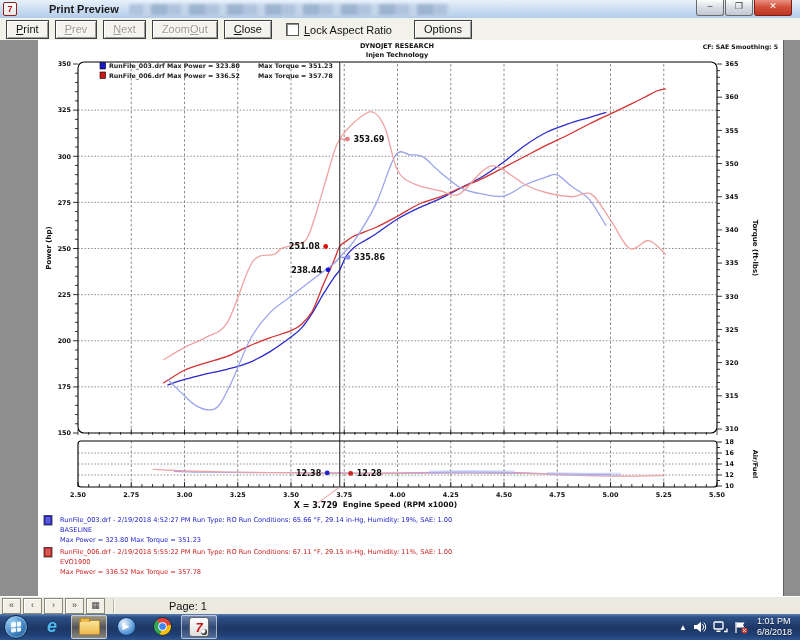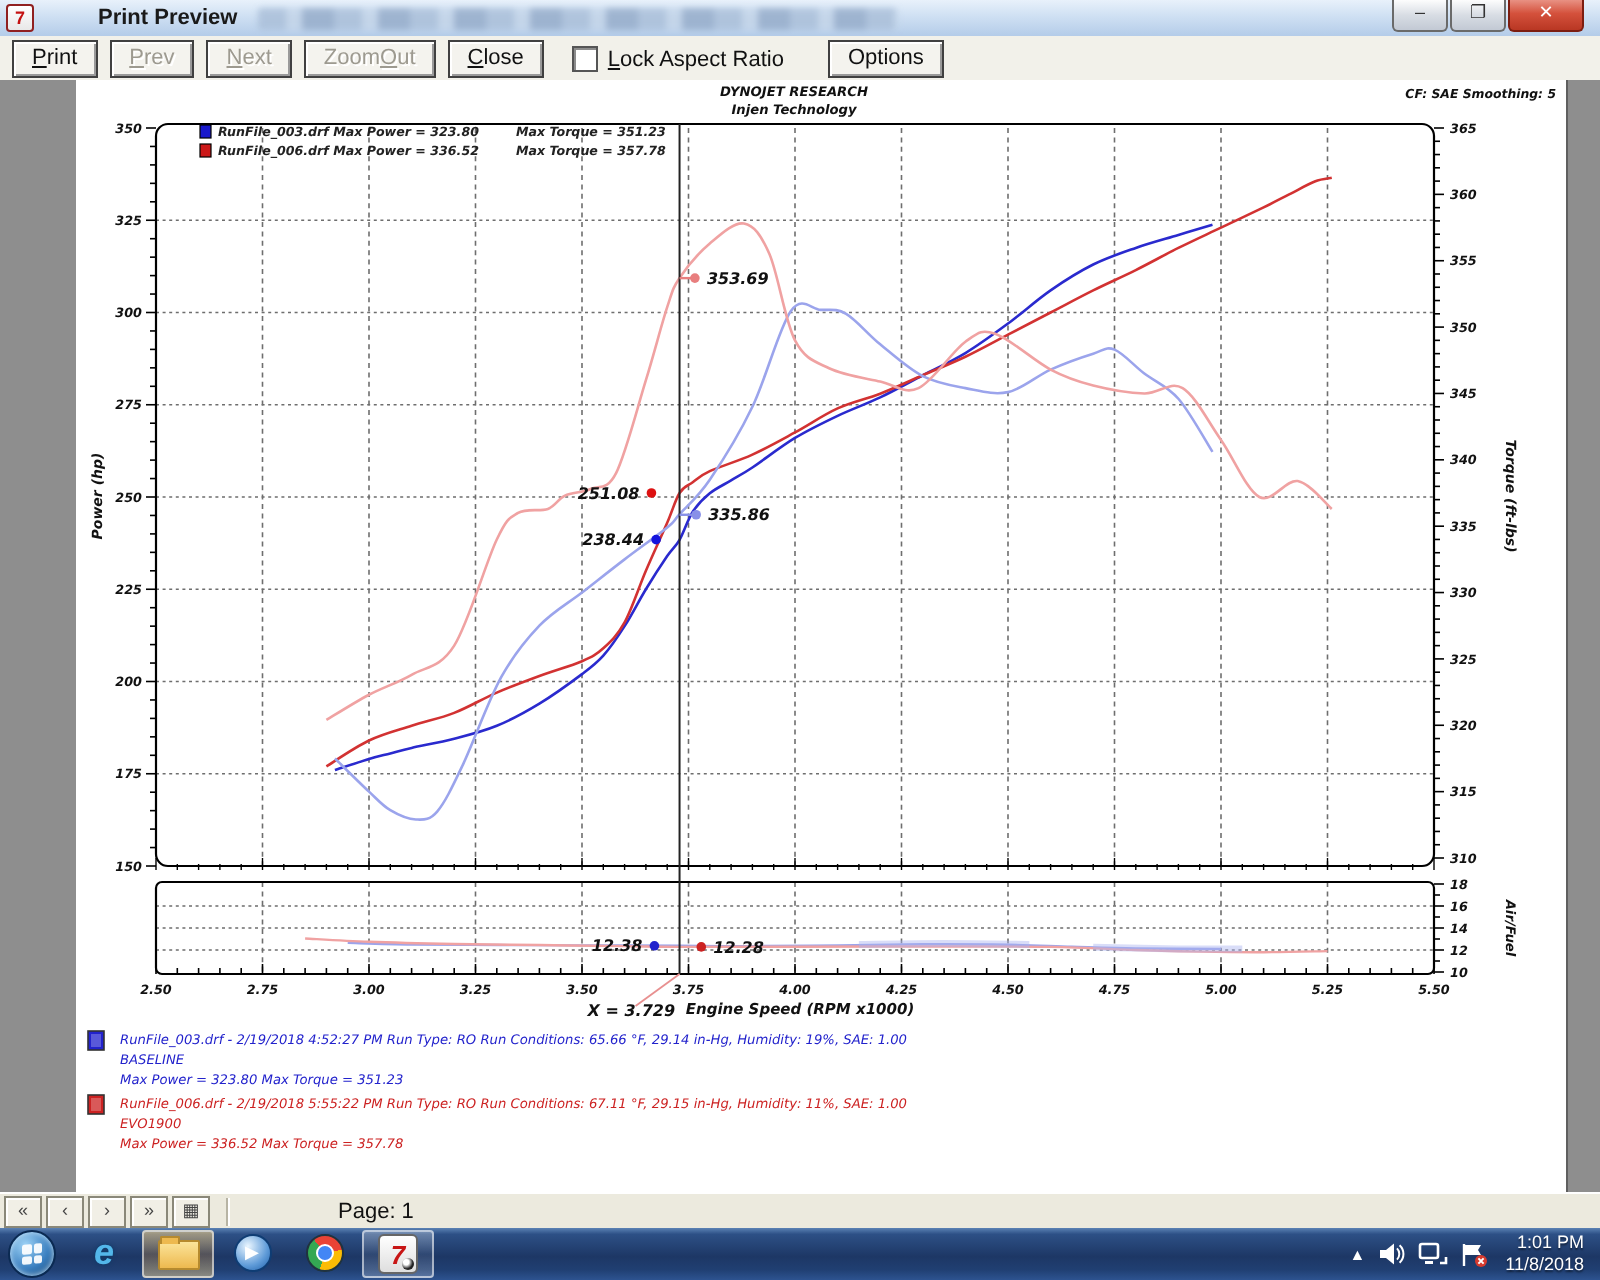--- a/index.html
+++ b/index.html
@@ -27,21 +27,21 @@
   .tbtn{height:17px;padding:0 9px;margin-left:6px;font-size:11px;color:#111;background:#f4f3ee;
     border:1px solid #404040;box-shadow:inset 1px 1px 0 #ffffff, inset -1px -1px 0 #9a9a9a;
     display:flex;align-items:center;white-space:nowrap;}
   .tbtn.disabled{color:#9d9a90;text-shadow:1px 1px 0 #fff;}
   .tbtn u{text-decoration:underline;}
   #lock-group{display:flex;align-items:flex-end;margin-left:14px;font-size:11px;color:#111;}
   #lock-box{width:11px;height:11px;background:#fff;border:1px solid #555;
     box-shadow:inset 1px 1px 0 #8c8c8c;margin-right:5px;}
   #options-btn{margin-left:22px;}
   
-  #preview{position:absolute;left:0;top:40px;width:800px;height:556px;background:#8e8e8e;font-style:italic;}
+  #preview{position:absolute;left:0;top:40px;width:800px;height:556px;background:#8e8e8e;}
   #page{position:absolute;left:38px;top:0;width:745px;height:556px;background:#ffffff;
     border-right:1px solid #5f5f5f;}
   #chart-svg{position:absolute;left:0;top:0;}
   
   #statusbar{position:absolute;left:0;top:596px;width:800px;height:18px;background:#eceade;
     border-top:1px solid #fff;display:flex;align-items:center;font-size:11px;color:#111;}
   .sbtn{width:17px;height:14px;margin-left:2px;background:#f1efe6;border:1px solid #8a8879;
     box-shadow:inset 1px 1px 0 #fff;font-size:9px;line-height:12px;text-align:center;color:#444;}
   .groove{width:1px;height:14px;background:#b7b4a4;border-right:1px solid #fff;margin:0 2px;}
   #page-label{margin-left:12px;padding-left:40px;}
@@ -68,21 +68,21 @@
     background:conic-gradient(from -40deg,#ea4335 0 33%,#fbbc05 0 66%,#34a853 0 100%);border:1px solid #20333f;}
   .chrome:before{content:"";position:absolute;left:4px;top:4px;width:7px;height:7px;border-radius:50%;
     background:#4286f5;border:1.5px solid #fff;}
   .wp7{width:18px;height:18px;border-radius:3px;background:linear-gradient(#ffffff,#dedede);
     border:1px solid #666;display:flex;align-items:center;justify-content:center;position:relative;}
   .wp7 b{color:#c81616;font-size:13px;line-height:1;font-style:italic;}
   .wp7:after{content:"";position:absolute;right:1px;bottom:1px;width:6px;height:6px;border-radius:50%;
     background:radial-gradient(circle at 35% 35%,#fff 25%,#222 60%);}
   #tray{margin-left:auto;display:flex;align-items:center;color:#fff;}
   .tray-ic{margin:0 3px;display:flex;align-items:center;}
-  #clock{text-align:right;font-size:9px;line-height:11px;margin:0 8px 0 6px;color:#fff;text-shadow:0 1px 1px #0008;}
+  #clock{text-align:left;font-size:9px;line-height:11px;margin:0 8px 0 6px;color:#fff;text-shadow:0 1px 1px #0008;}
 </style>
 </head>
 <body>
 
 <div id="screen">
 
   <div id="titlebar">
     <div id="title-icon">7</div>
     <span id="title-text">Print Preview</span>
     <div id="title-redacted"></div>
@@ -539,17 +539,17 @@
       <span class="tray-ic">
         <svg width="14" height="13" viewBox="0 0 14 13">
             <path d="M2 1v11" stroke="#fff" stroke-width="1.2"></path>
             <path d="M2.5 1.5h8l-1.5 2.5 1.5 2.5h-8z" fill="#fff"></path>
             <circle cx="10.5" cy="9.5" r="3" fill="#d63a2e"></circle>
             <path d="M9.2 8.2l2.6 2.6M11.8 8.2l-2.6 2.6" stroke="#fff" stroke-width="1"></path>
           </svg>
       </span>
       <div id="clock">
         <div>1:01 PM</div>
-        <div>11/8/2018</div>
+        <div>6/8/2018</div>
       </div>
     </div>
   </div>
 </div>
 
 </body></html>

